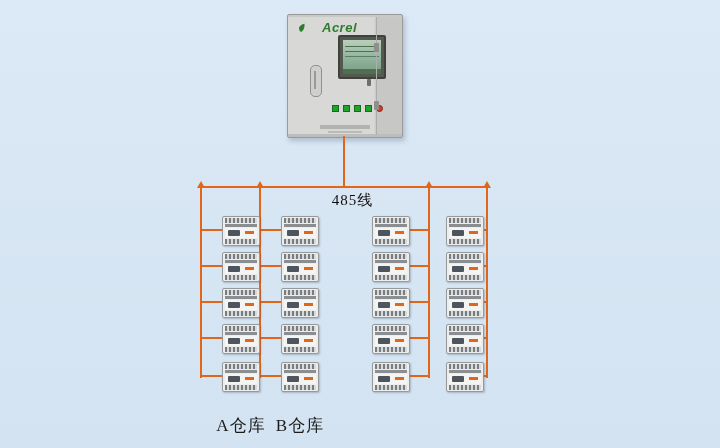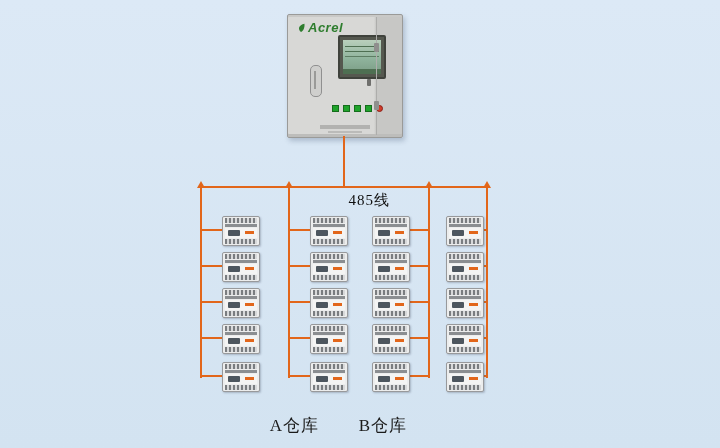--- a/index.html
+++ b/index.html
@@ -13,21 +13,21 @@
   .cabinet{
     position:absolute;left:287px;top:14px;width:114px;height:122px;
     background:linear-gradient(90deg,var(--cabinet) 0 86px,#c7c7c5 88px 100%);
     border:1px solid #9a9a98;border-radius:2px;
     box-shadow:2px 3px 5px rgba(40,60,90,.25), inset 0 2px 0 #c9c9c7, inset 0 -3px 0 #bdbdbb;
   }
   .seam{position:absolute;left:88px;top:2px;bottom:2px;width:1px;background:#adadab;}
   .hinge{position:absolute;left:86px;width:5px;height:9px;background:#8f8f8d;border-radius:1px;}
   .hinge.h1{top:28px}.hinge.h2{top:86px}
   .lock{position:absolute;left:79px;top:64px;width:4px;height:7px;background:#6f6f6d;border-radius:1px;}
-  .logo{position:absolute;left:8px;top:5px;display:flex;align-items:center;gap:2px;}
+  .logo{position:absolute;left:8px;top:5px;display:flex;align-items:center;gap:16px;}
   .logo .leaf{width:10px;height:10px;}
   .logo .brand{font:italic bold 13px "Liberation Sans",sans-serif;color:var(--brand-green);letter-spacing:.5px;}
   .screen-frame{
     position:absolute;left:50px;top:20px;width:48px;height:44px;
     background:#55584f;border:2px solid #3f423c;border-radius:2px;box-sizing:border-box;padding:3px;
   }
   .screen-inner{
     width:100%;height:100%;
     background:linear-gradient(180deg,#b9cfbc 0%,var(--screen) 55%,#7b9c85 100%);
     position:relative;overflow:hidden;
@@ -41,28 +41,28 @@
   .btn.g{background:var(--button-green);border:1px solid #156d1c;}
   .btn.r{background:var(--button-red);border:1px solid #8c1f16;border-radius:50%;}
   .nameplate{position:absolute;left:32px;top:110px;width:50px;height:4px;background:#a2a2a0;opacity:.7;}
   .nameplate::after{content:"";position:absolute;left:8px;top:6px;width:34px;height:2px;background:#b0b0ae;}
 
   
   .wire{position:absolute;background:var(--wire);}
   .stem{left:343px;top:136px;width:2px;height:51px;}
   .bus{left:200px;top:186px;width:290px;height:2px;}
   .bus-label{
-    position:absolute;left:315px;top:191px;width:75px;text-align:right;
+    position:absolute;left:315px;top:191px;width:75px;text-align:center;
     font:15px "Liberation Serif","DejaVu Serif",serif;color:#101010;letter-spacing:1px;
   }
 
   
   .col{position:absolute;top:186px;height:252px;}
   .col-a{left:200px;width:60px;}
-  .col-b{left:288px;width:76px;}
+  .col-b{left:259px;width:76px;}
   .col-c{left:372px;width:58px;}
   .col-d{left:446px;width:42px;}
   .drop{position:absolute;top:0;width:2px;height:192px;background:var(--wire);z-index:1;}
   .col.left  .drop{left:0;}
   .col.right .drop{right:0;}
   .arrow{
     position:absolute;top:-5px;width:0;height:0;z-index:2;
     border-left:4px solid transparent;border-right:4px solid transparent;
     border-bottom:7px solid var(--wire);
   }
@@ -81,22 +81,22 @@
   .col.left  .device{left:22px;}
   .col.right .device{left:0;}
   .teeth{position:absolute;left:2px;right:2px;height:5px;background:repeating-linear-gradient(90deg,#7a7d80 0 2px,#d8d9da 2px 4px);}
   .teeth.top{top:1px;}.teeth.bottom{bottom:1px;}
   .band{position:absolute;left:2px;right:2px;top:7px;height:3px;background:#8b8e91;}
   .face{position:absolute;left:2px;right:2px;top:11px;bottom:7px;background:#f4f4f3;}
   .lcd{position:absolute;left:3px;top:2px;width:12px;height:6px;background:#4d565e;border-radius:1px;}
   .stripe{position:absolute;right:3px;top:3px;width:9px;height:3px;background:var(--wire);}
 
   .col-label{
-    position:absolute;top:228px;width:60px;text-align:right;
-    font:17px "Liberation Serif","DejaVu Serif",serif;color:#1b1b1b;letter-spacing:1px;white-space:nowrap;margin-left:48px;
+    position:absolute;top:228px;width:60px;text-align:center;
+    font:17px "Liberation Serif","DejaVu Serif",serif;color:#1b1b1b;letter-spacing:1px;white-space:nowrap;
   }
   .col.left  .col-label{left:11px;}
   .col.right .col-label{left:-11px;}
 </style>
 </head>
 <body>
 
 <div class="scene">
 
   <div class="cabinet">

